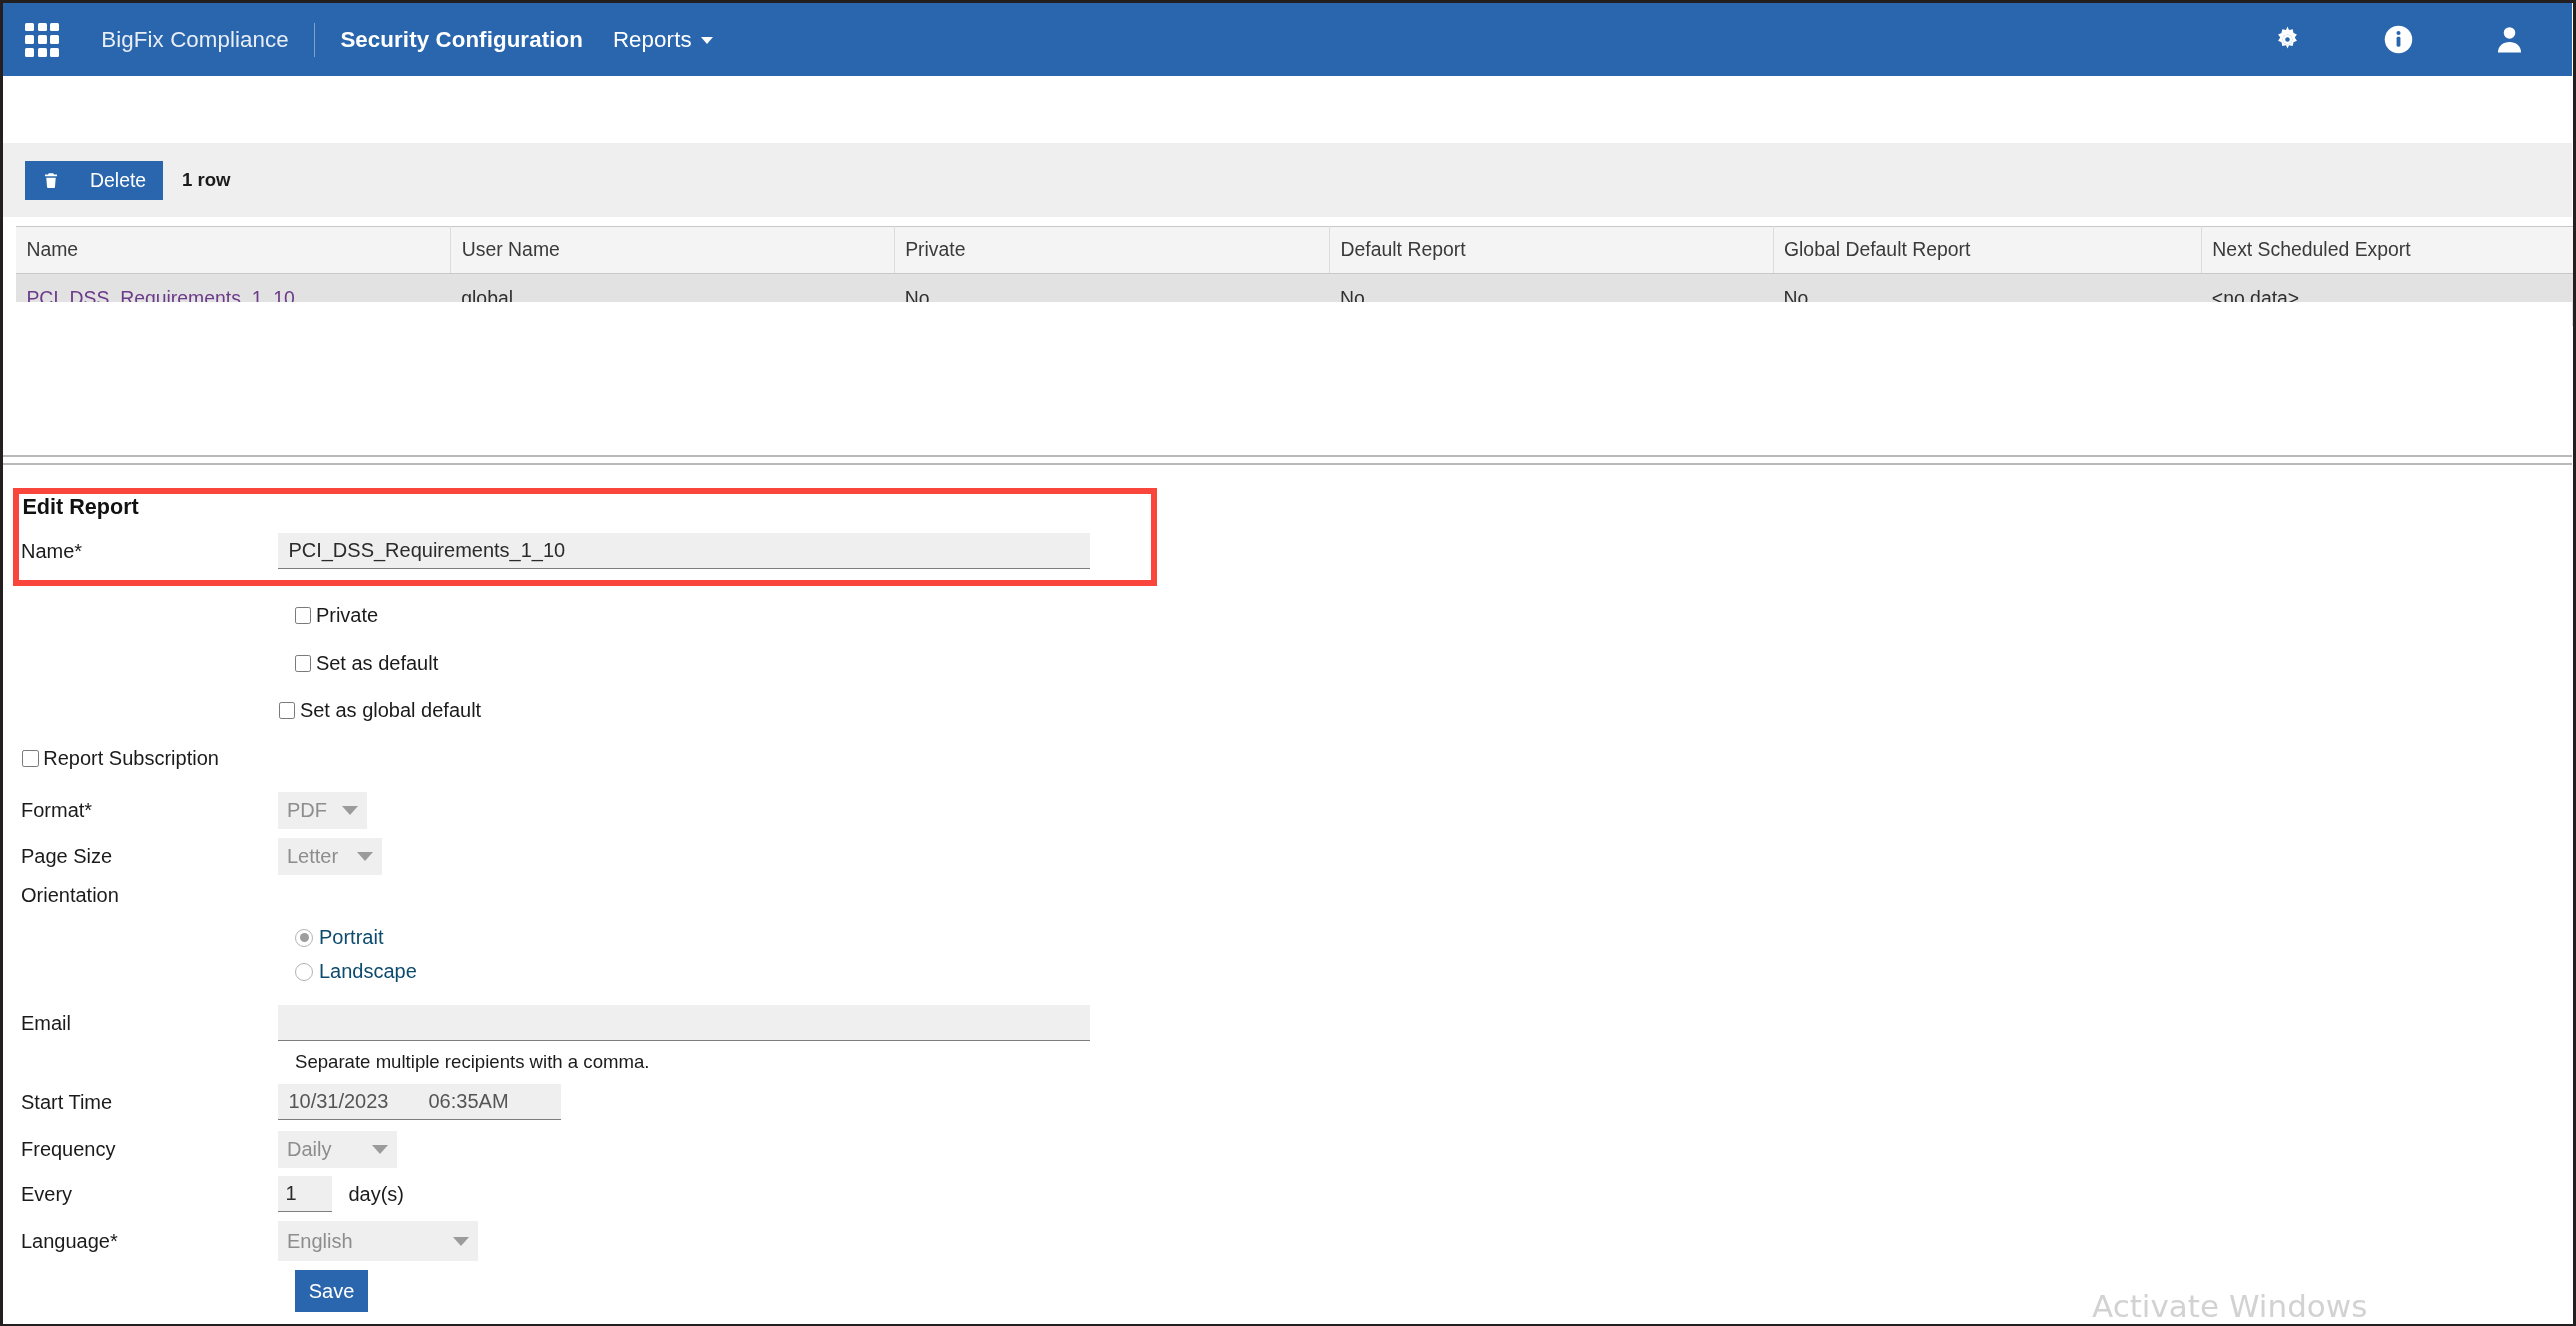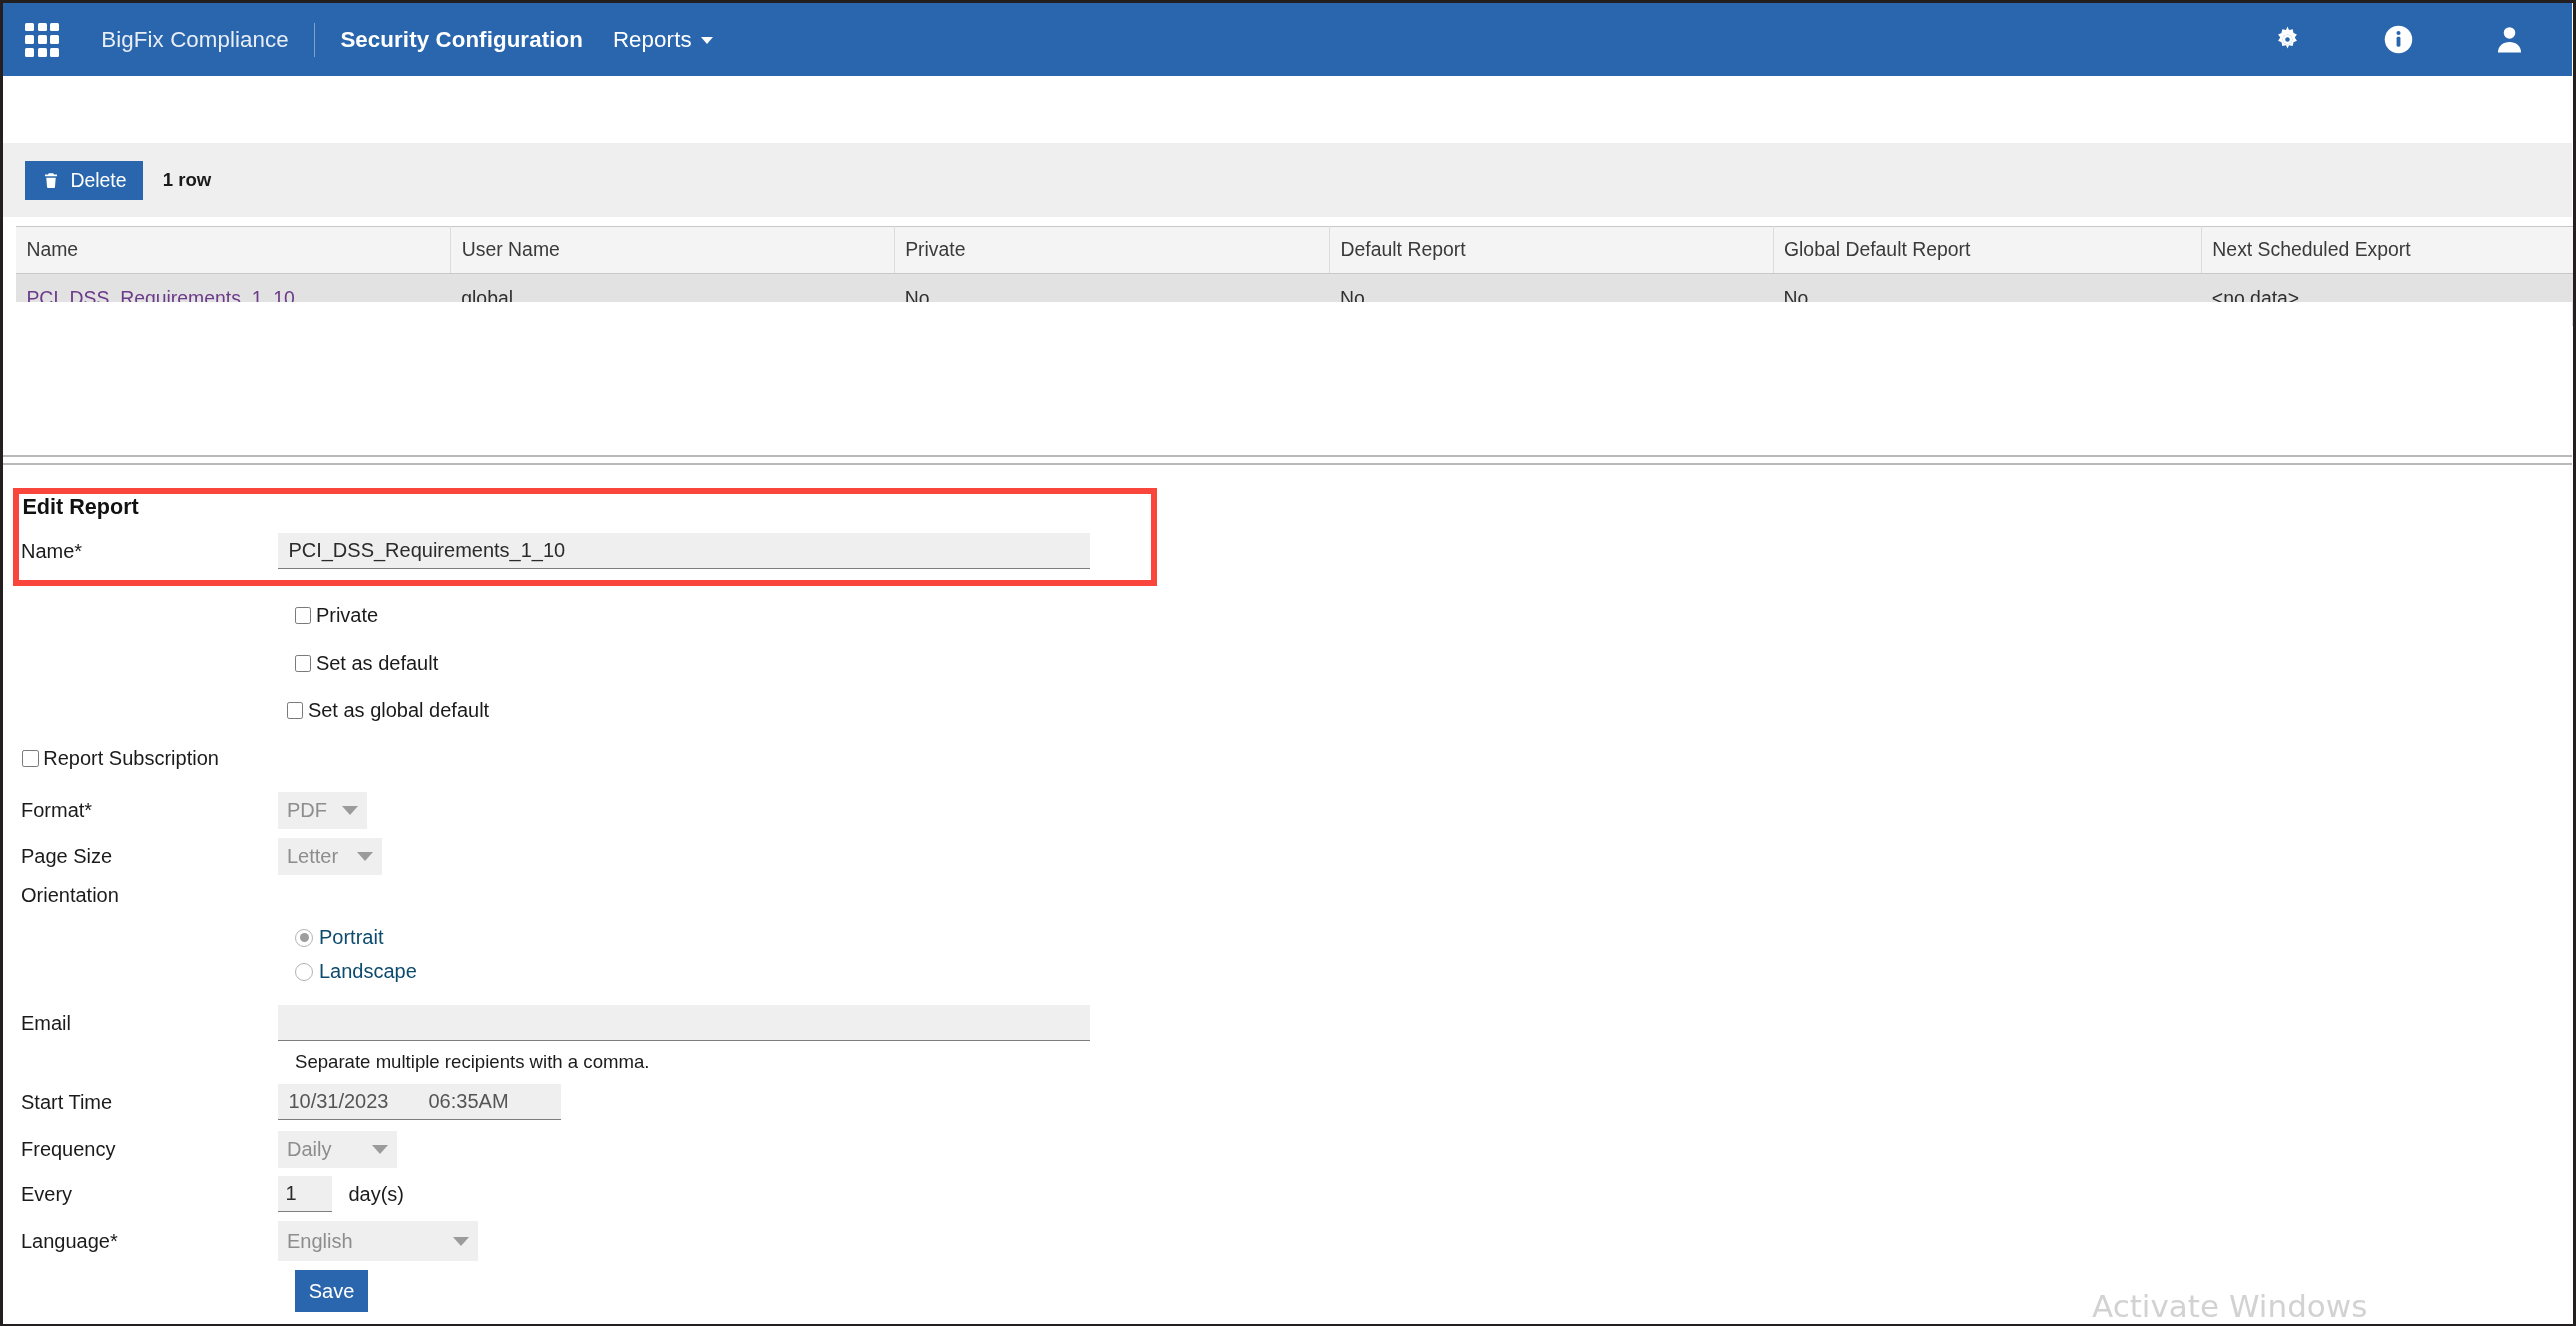--- a/index.html
+++ b/index.html
@@ -64,21 +64,21 @@
   
   .toolbar{
     position:absolute;left:0;top:140px;width:2569px;height:74px;
     background:#efefef;display:flex;align-items:center;
   }
   .btn-delete{
     margin-left:22.3px;height:39px;min-width:118px;
     background:#2a66ad;color:#ffffff;border:none;
     font-size:19.4px;font-family:inherit;
     display:flex;align-items:center;justify-content:center;
-    cursor:pointer;padding:0 16.4px;
+    cursor:pointer;padding:0 16.4px;gap:20px;
   }
   .btn-delete .trash{margin-right:10.4px;display:flex;}
   .rowcount{margin-left:19.4px;font-size:18.6px;color:#1b1b1b;font-weight:bold;}
 
   
   .tbl{
     position:absolute;left:13px;top:223px;width:2569px;
     border-collapse:collapse;table-layout:fixed;
   }
   .tbl th{
@@ -274,21 +274,21 @@
     <div class="row" style="left:292px;top:125px;">
       <span class="cb"></span>
       <span class="cb-label">Private</span>
     </div>
 
     <div class="row" style="left:292px;top:173px;text-align:right;">
       <span class="cb"></span>
       <span class="cb-label">Set as default</span>
     </div>
 
-    <div class="row" style="left:284px;top:220px;">
+    <div class="row" style="left:276px;top:220px;">
       <span class="cb"></span>
       <span class="cb-label">Set as global default</span>
     </div>
 
     <div class="row" style="left:19.4px;top:268px;">
       <span class="cb"></span>
       <span class="cb-label">Report Subscription</span>
     </div>
 
     <div class="row" style="left:0;top:313px;width:893px;">

